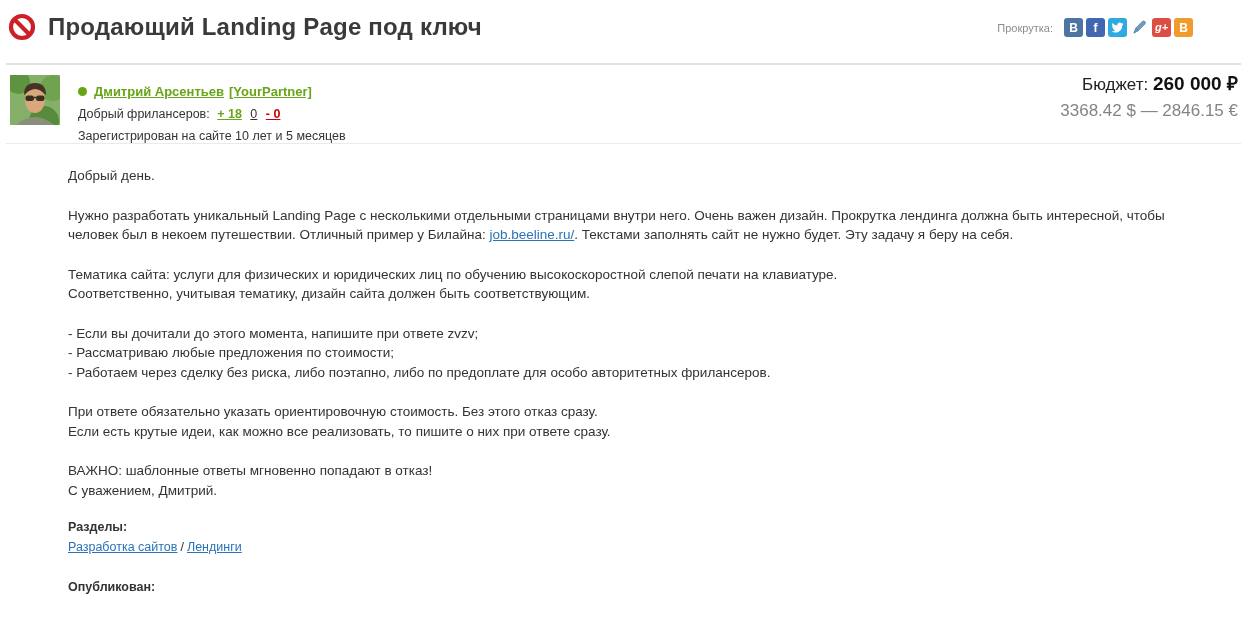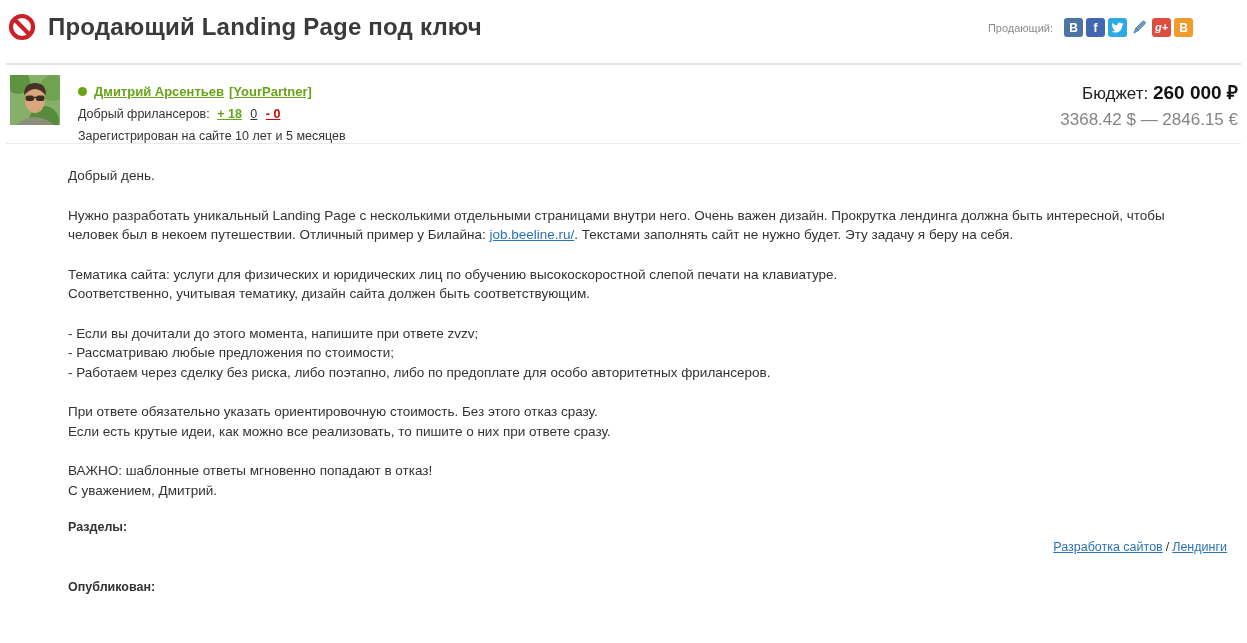--- a/index.html
+++ b/index.html
@@ -42,55 +42,55 @@
     background: #67a417; margin-right: 7px; flex: none;
   }
   .user-name { color: #67a417; font-weight: bold; text-decoration: underline; font-size: 13px; }
   .partner-tag { color: #67a417; text-decoration: underline; font-size: 13px; margin-left: 5px; font-weight: bold; }
   .user-line2 { margin-top: 8px; color: #333; }
   .rev-pos { color: #67a417; font-weight: bold; text-decoration: underline; margin-left: 4px; }
   .rev-neu { color: #333; text-decoration: underline; margin-left: 5px; }
   .rev-neg { color: #cc0000; font-weight: bold; text-decoration: underline; margin-left: 5px; }
   .user-line3 { margin-top: 8px; color: #333; }
 
-  .budget { position: absolute; top: 14px; right: 9px; text-align: right; }
+  .budget { position: absolute; top: 5px; right: 9px; text-align: right; }
   .budget-line { font-size: 17px; color: #222; }
   .budget-amount { font-size: 19px; font-weight: bold; color: #111; }
   .budget-conv { font-size: 17px; color: #848484; margin-top: 5px; }
 
   
   .content { padding: 22px 30px 0 68px; font-size: 13.5px; line-height: 19.5px; color: #333; }
   .content p { margin: 0 0 20px; }
   .content .line { display: block; }
   .body-link { color: #2a72b9; text-decoration: underline; }
 
   
   .meta { padding: 0 20px 0 68px; font-size: 12.5px; color: #333; }
   .sections-block { margin-top: 10px; }
   .meta-label { font-weight: bold; }
-  .meta-value { margin-top: 6px; text-align: right; }
+  .meta-value { margin-top: 6px; }
   .section-link { color: #2a72b9; text-decoration: underline; }
   .sep { color: #333; margin: 0 3px; }
   .published-block { margin-top: 26px; }
 
   .footer-actions { padding: 36px 0 0 68px; font-size: 13px; }
 </style>
 </head>
 <body>
 
 <div class="header">
   <div class="title-row">
     <svg class="no-entry" viewBox="0 0 28 28">
       <circle cx="14" cy="14" r="11" fill="none" stroke="#CB2027" stroke-width="4.2"></circle>
       <line x1="6.3" y1="6.3" x2="21.7" y2="21.7" stroke="#CB2027" stroke-width="4.2"></line>
     </svg>
     <h1 class="page-title">Продающий Landing Page под ключ</h1>
   </div>
   <div class="share">
-    <span class="share-label">Продающий:</span>
+    <span class="share-label">Прокрутка:</span>
     <span class="share-icon" style="background-color: rgb(76, 117, 163);">В</span>
     <span class="share-icon" style="background-color: rgb(66, 103, 178);">f</span>
     <span class="share-icon" style="background-color: rgb(44, 170, 225);">
       <svg width="13" height="13" viewBox="0 0 24 24" fill="#fff">
           <path d="M23 5.1c-.8.4-1.7.7-2.6.8a4.6 4.6 0 0 0 2-2.6c-.9.5-1.9.9-2.9 1.1a4.5 4.5 0 0 0-7.8 4.1A12.8 12.8 0 0 1 2.4 3.8a4.5 4.5 0 0 0 1.4 6 4.4 4.4 0 0 1-2-.5v.1c0 2.2 1.5 4 3.6 4.4a4.5 4.5 0 0 1-2 .1 4.5 4.5 0 0 0 4.2 3.1A9 9 0 0 1 1 19.4a12.7 12.7 0 0 0 6.9 2c8.3 0 12.9-6.9 12.9-12.8v-.6c.9-.6 1.6-1.4 2.2-2.3z"></path>
         </svg>
     </span>
     <span class="share-icon" style="background-color: rgb(255, 255, 255);">
       <svg width="15" height="15" viewBox="0 0 24 24">
           <path d="M3 21l3-8L16.5 2.5a2.8 2.8 0 0 1 4 4L10 17l-7 4z" fill="#6D9FC6" stroke="#49729B" stroke-width="1.2"></path>

